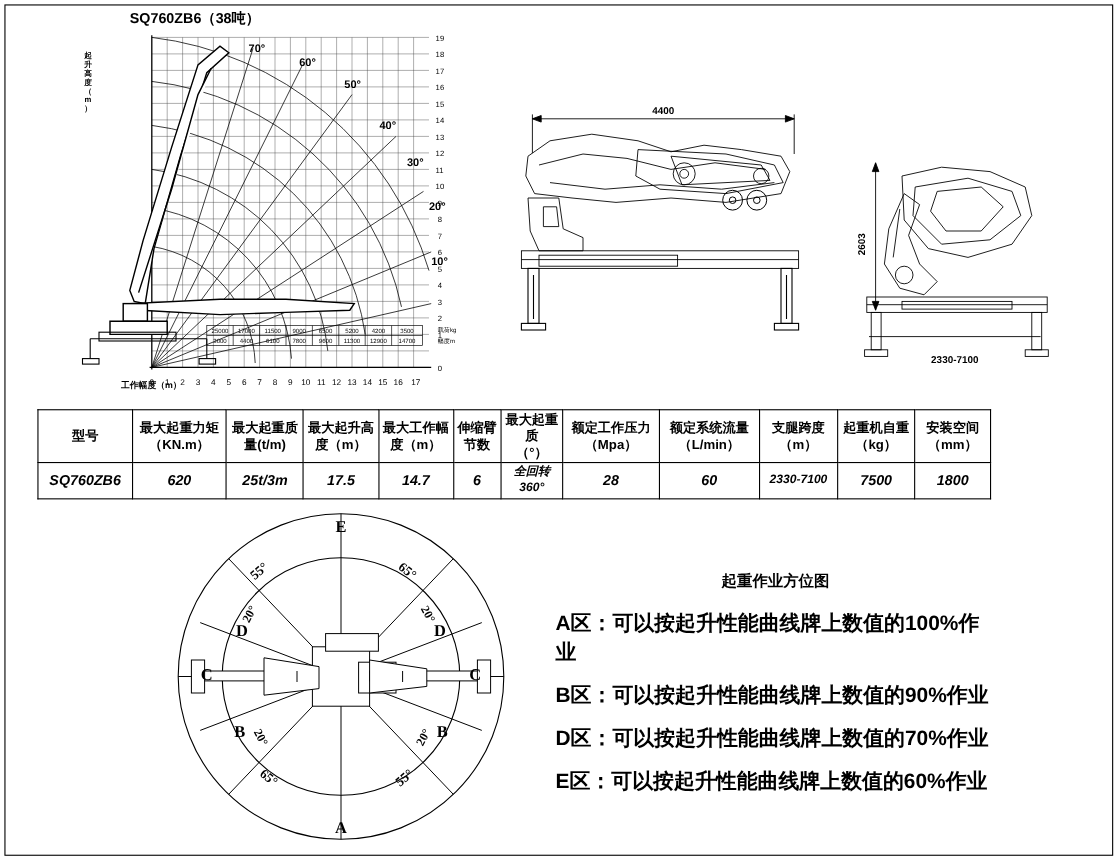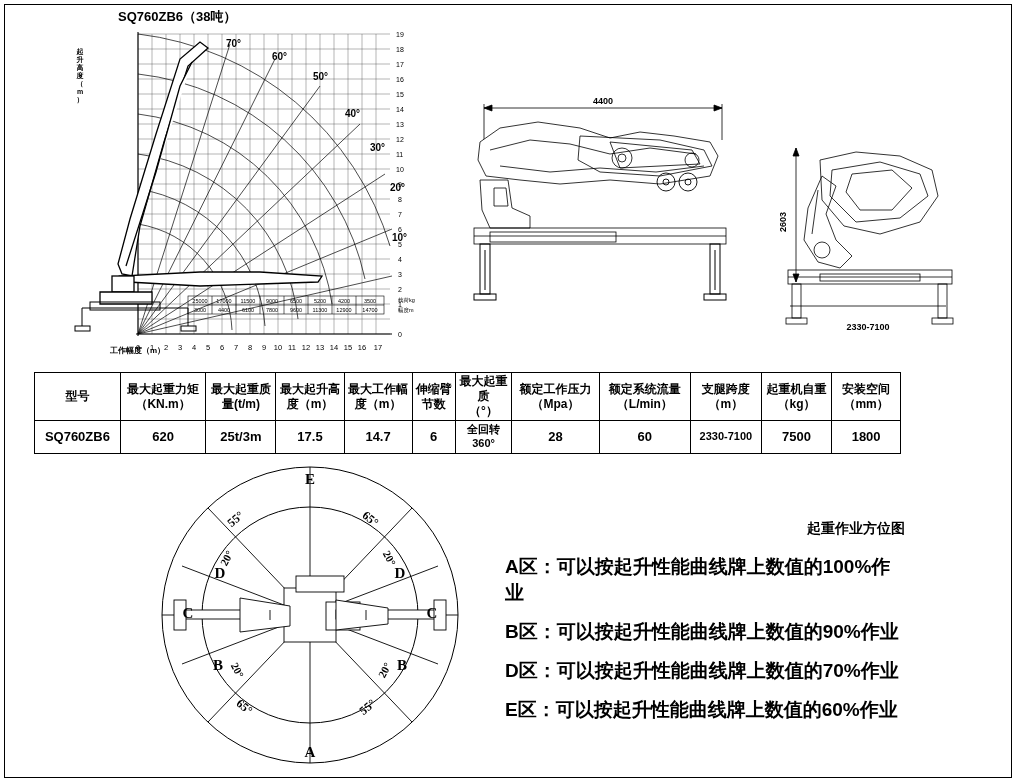--- a/index.html
+++ b/index.html
@@ -26,27 +26,27 @@
   }
   .spec-table td,.spec-table th{
     border:1px solid #000;
     text-align:center;
     vertical-align:middle;
     font-weight:bold;
     padding:1px 2px;
     line-height:1.25;
   }
   .spec-table thead td{height:38px;font-size:12px;}
-  .spec-table tbody td{height:30px;font-size:13px;}
+  .spec-table tbody td{height:30px;font-size:13px;font-style:italic;}
   
   .legend{
     position:absolute;left:505px;top:520px;width:400px;
   }
   .legend-title{
-    font-size:14px;font-weight:bold;text-align:right;margin-bottom:16px;
+    font-size:14px;font-weight:bold;text-align:center;margin-bottom:16px;
   }
   .legend-line{
     font-size:19px;font-weight:bold;margin:0 0 13px 0;
   }
   .title-model{
     position:absolute;left:118px;top:8px;font-size:13px;font-weight:bold;
   }
 </style>
 </head>
 <body>

